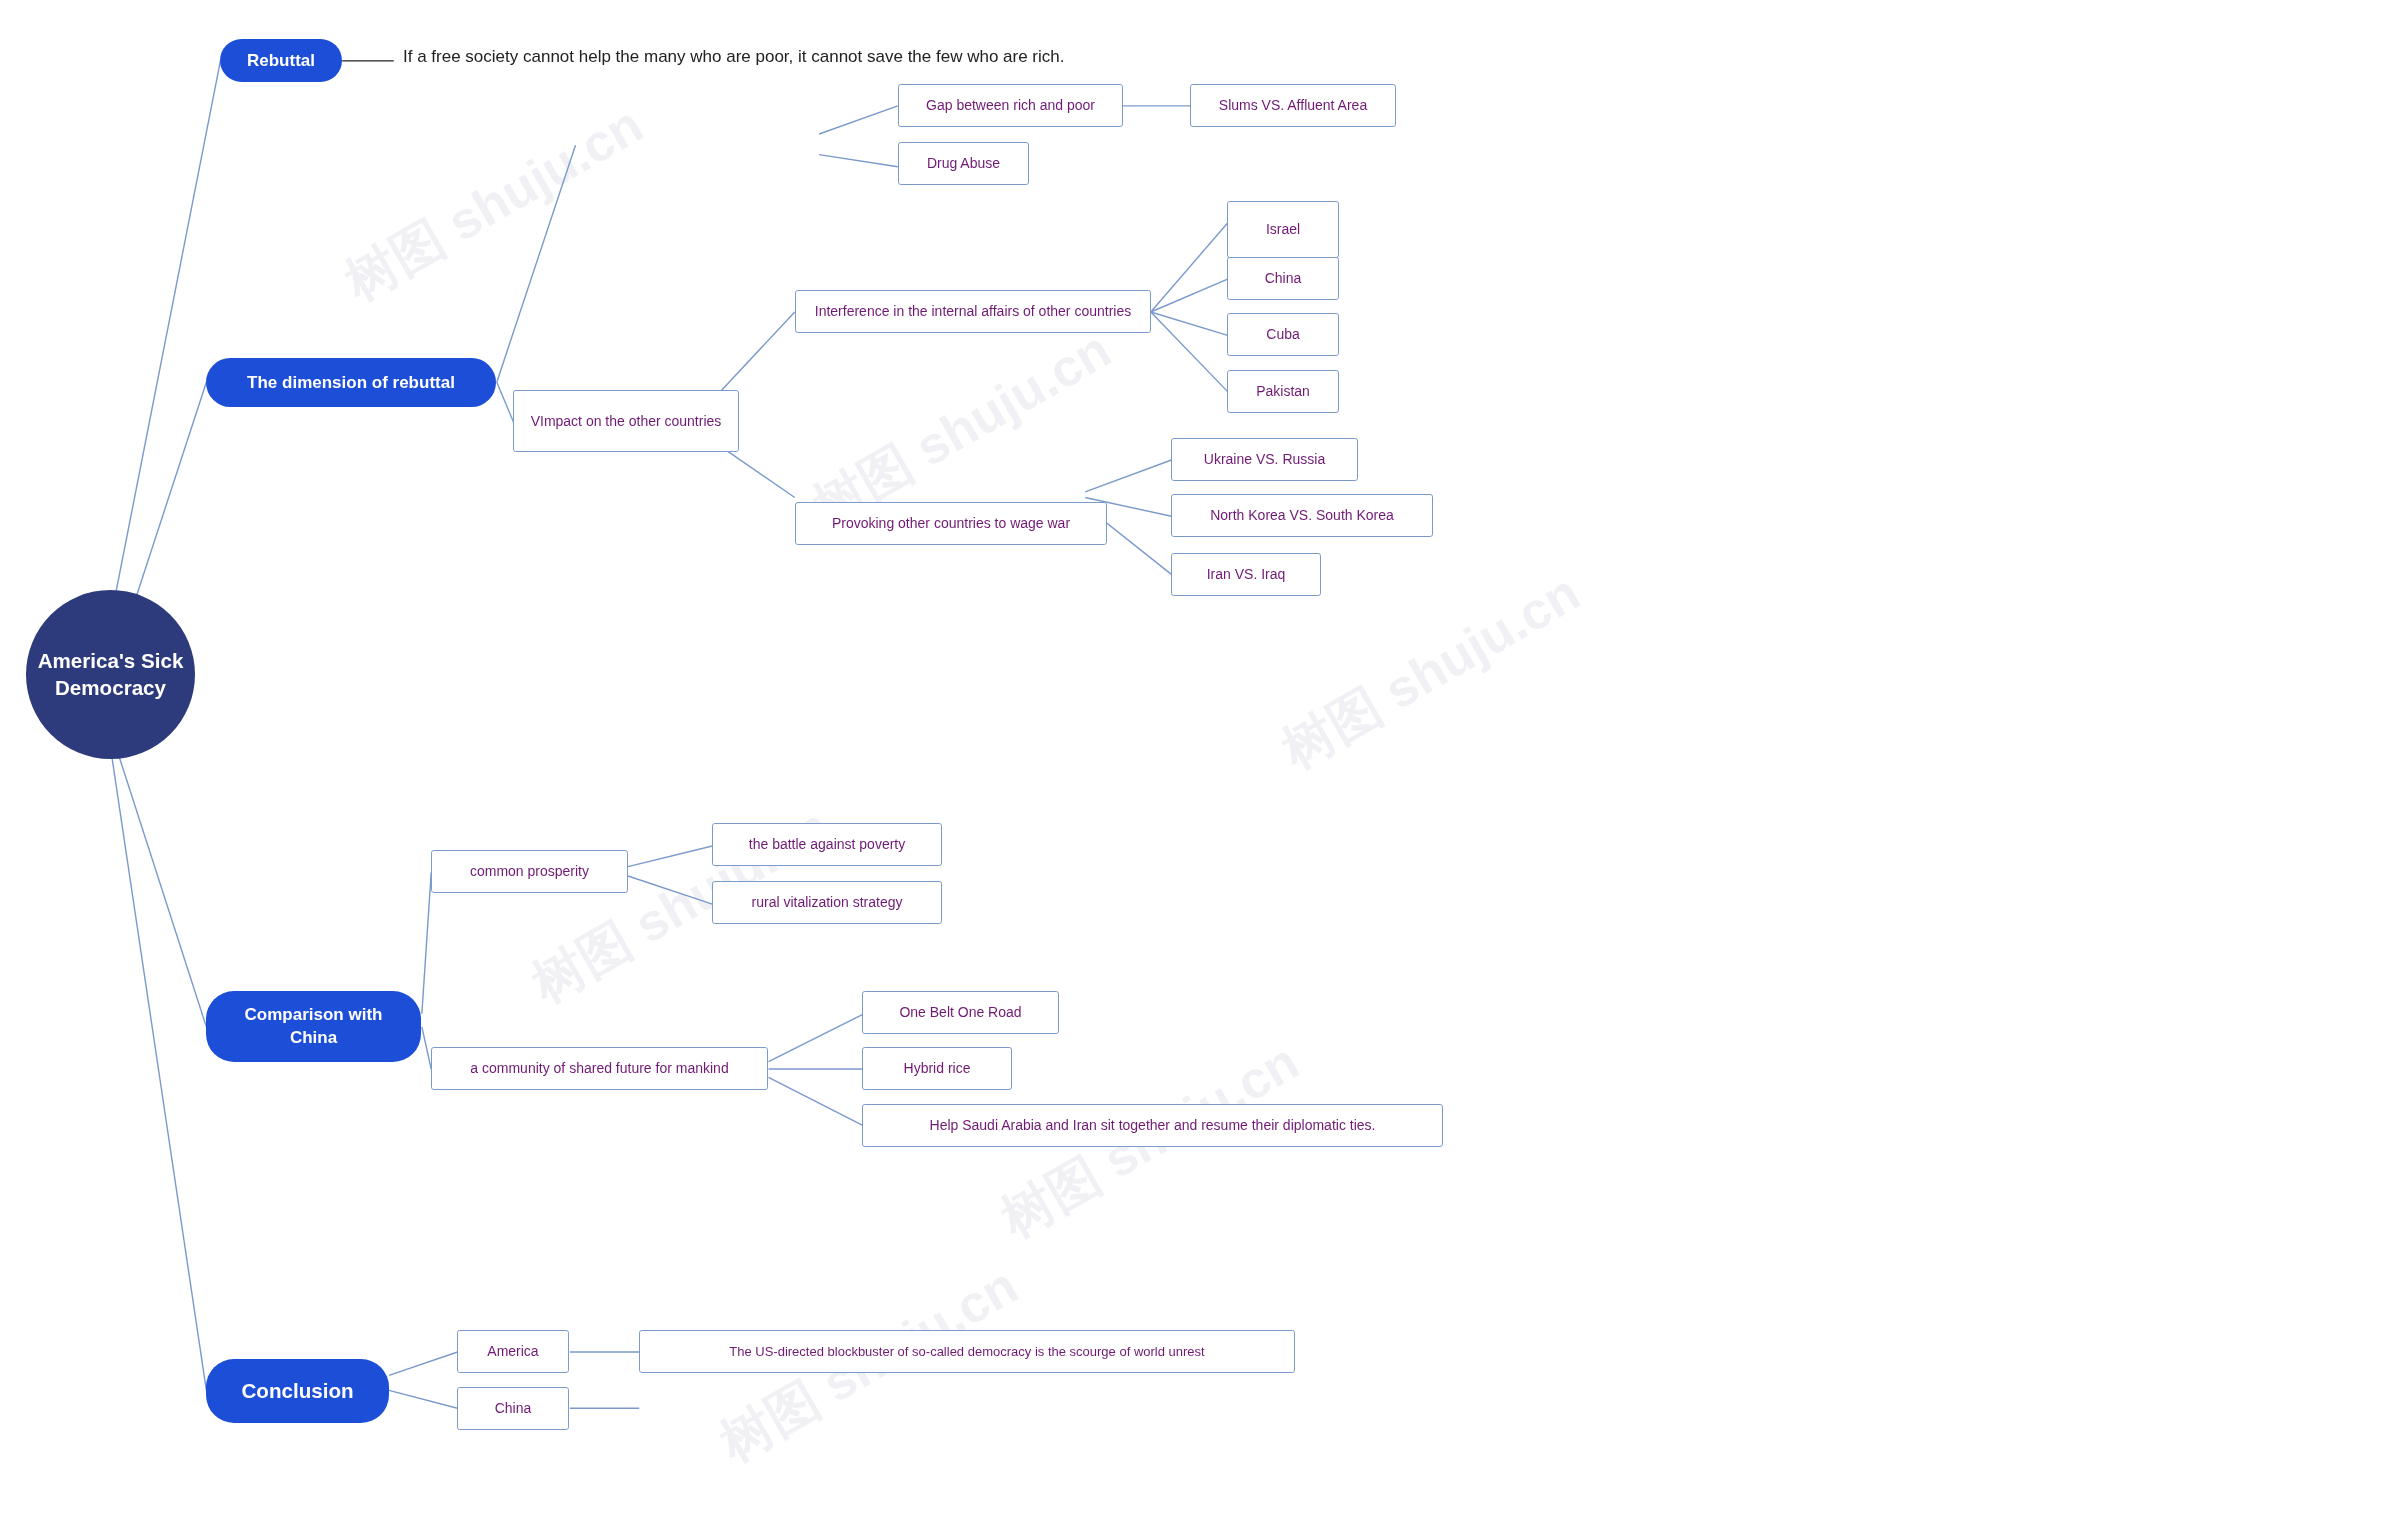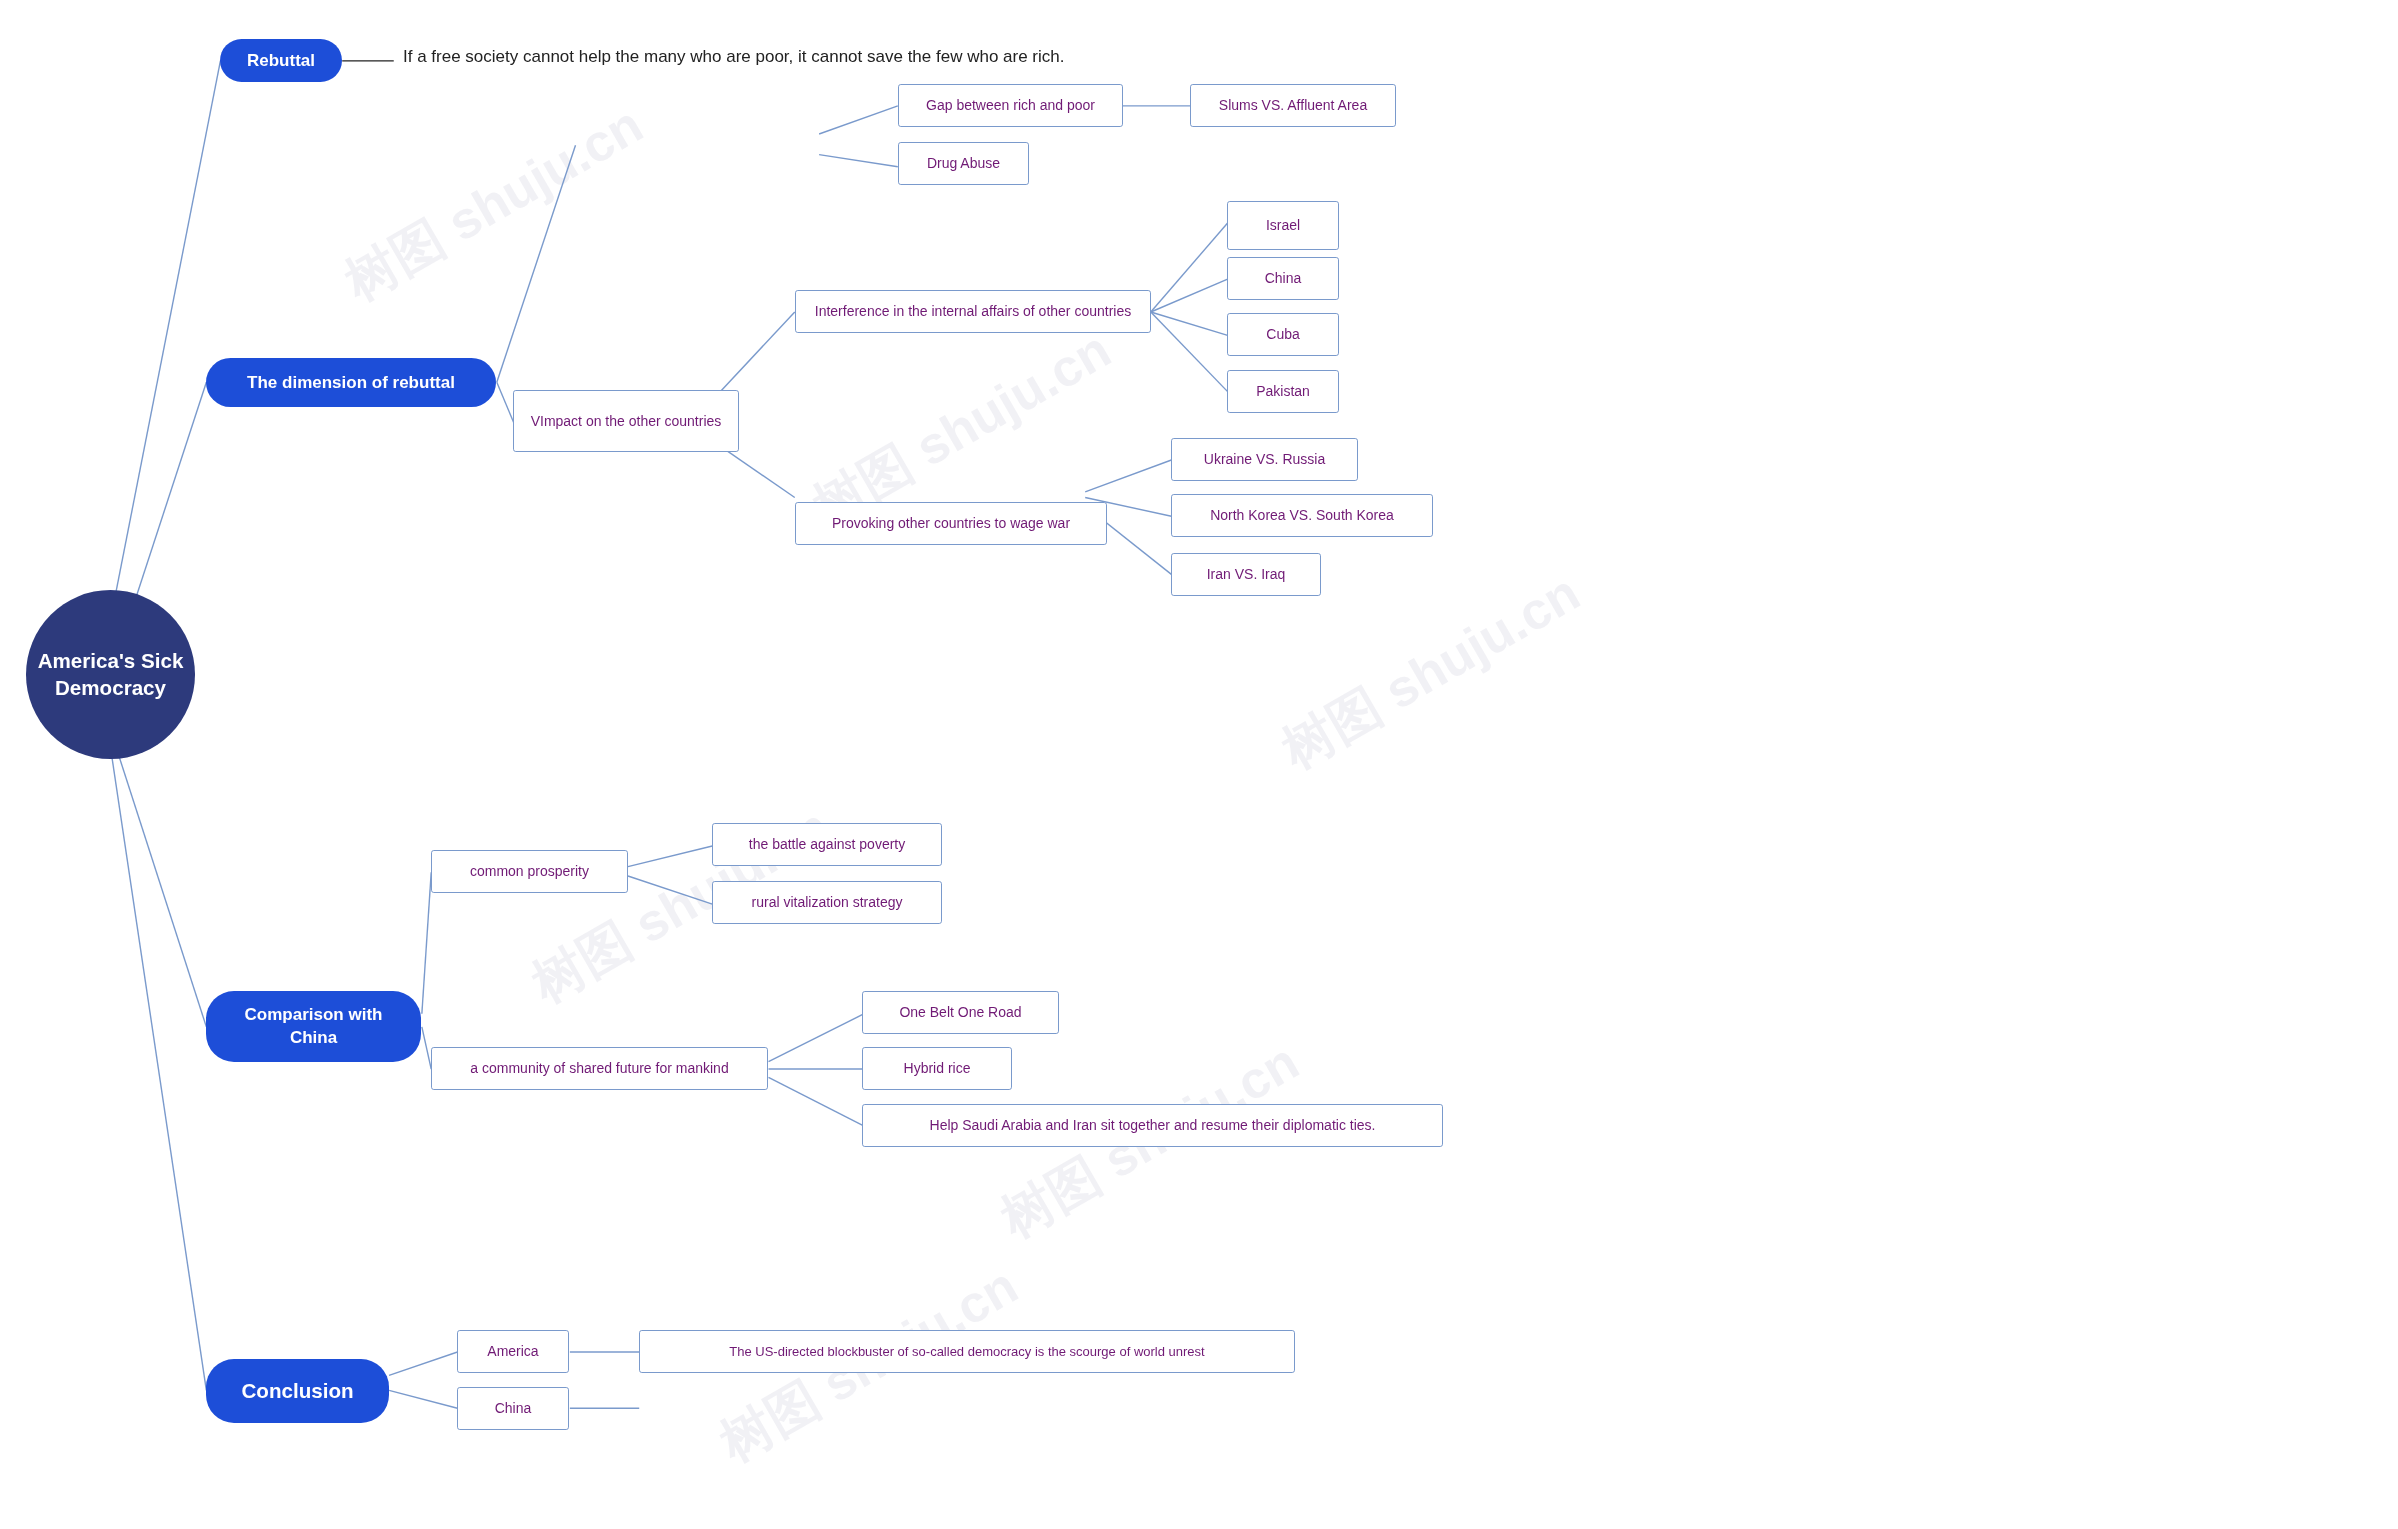--- a/index.html
+++ b/index.html
@@ -223,21 +223,21 @@
 
   <div class="rect-node" style="left:513px; top:390px; width:226px; height:62px;">
     <span>VImpact on the other
 countries</span>
   </div>
 
   <div class="rect-node" style="left:795px; top:290px; width:356px; height:43px;">
     <span>Interference in the internal affairs of other countries</span>
   </div>
 
-  <div class="rect-node" style="left:1227px; top:201px; width:112px; height:49px;">
+  <div class="rect-node" style="left:1227px; top:201px; width:112px; height:57px;">
     <span>Israel</span>
   </div>
 
   <div class="rect-node" style="left:1227px; top:257px; width:112px; height:43px;">
     <span>China</span>
   </div>
 
   <div class="rect-node" style="left:1227px; top:313px; width:112px; height:43px;">
     <span>Cuba</span>
   </div>

